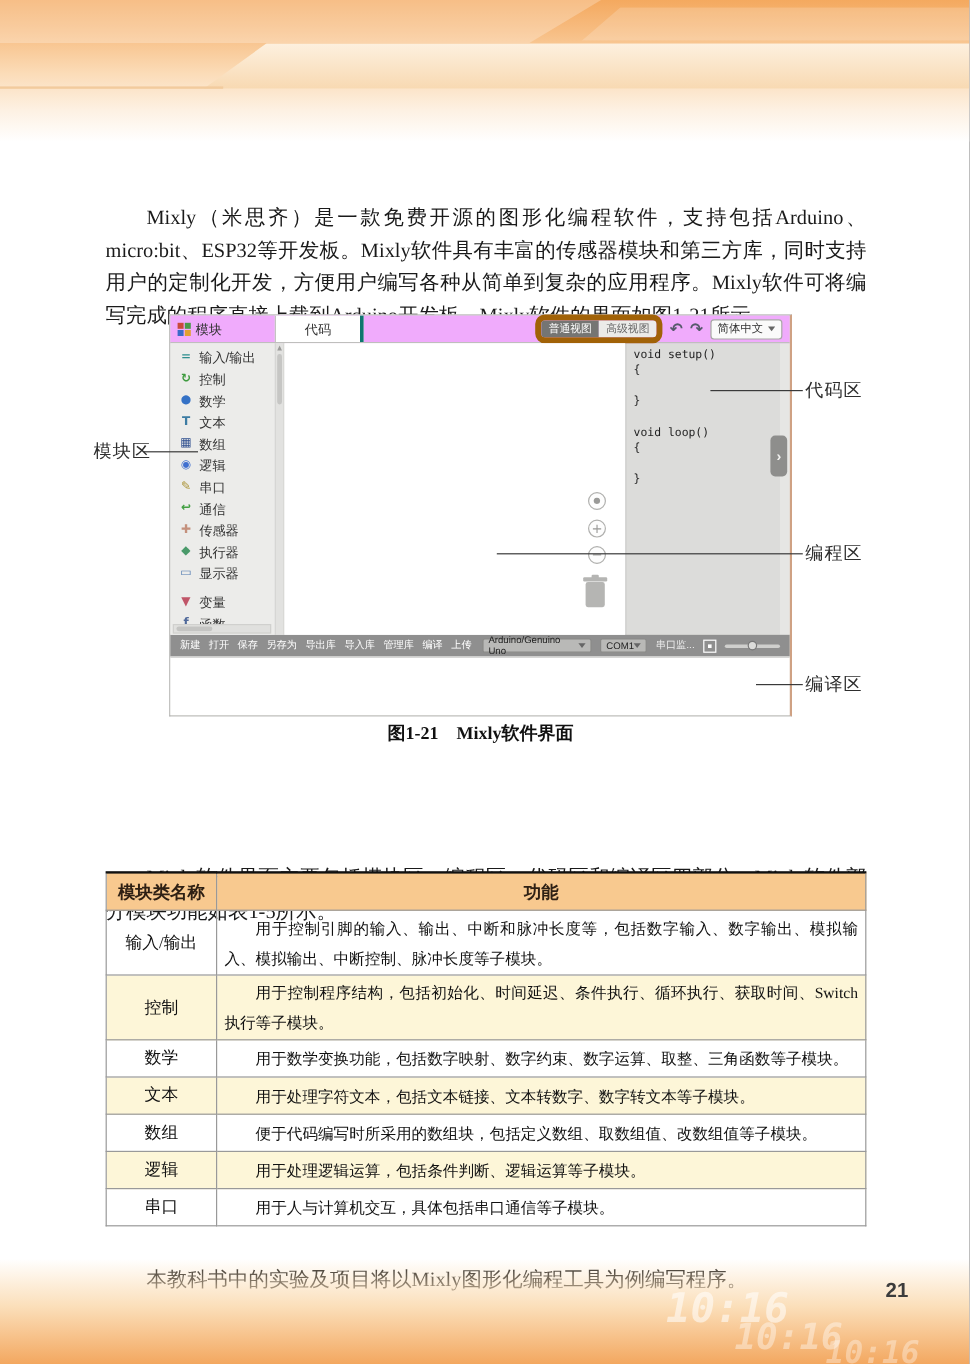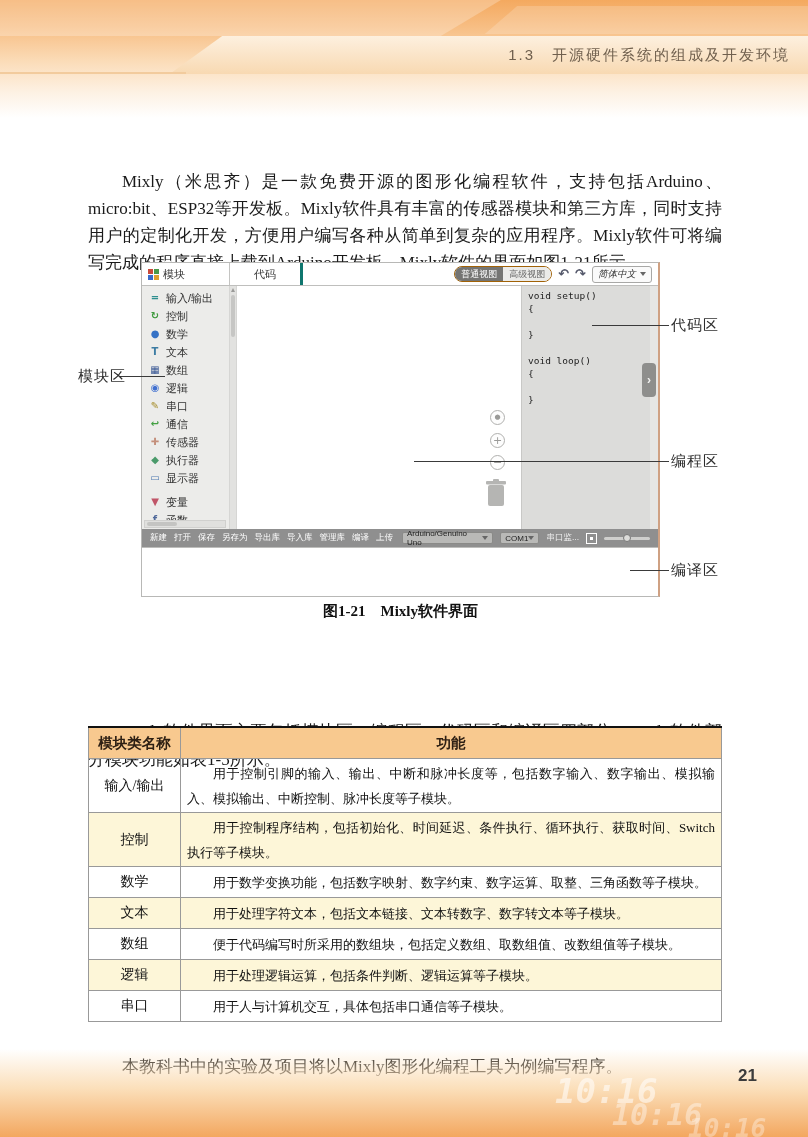--- a/index.html
+++ b/index.html
@@ -25,38 +25,38 @@
   .p-item{top:126px;text-indent:1.6em;text-align:left;}
   .p-intro{top:151px;}
   .p-after{top:670px;line-height:28px;margin-top:48px;}
   .p-close{top:1036px;text-align:left;}
 
   
   .figure{position:absolute;left:0;top:262px;width:808px;height:372px;}
   .mixly{position:absolute;left:141px;top:0;width:519px;height:335px;background:#ececea;
     border:1px solid #b8b8b6;border-right:2px solid #cfa183;box-sizing:border-box;
     font-family:"Liberation Sans","DejaVu Sans",sans-serif;display:flex;flex-direction:column;}
-  .mx-topbar{height:22px;background:#ffffff;border-bottom:1px solid #bfbfbd;display:flex;align-items:stretch;position:relative;flex:none;text-align:right;}
+  .mx-topbar{height:22px;background:#f0abfc;border-bottom:1px solid #bfbfbd;display:flex;align-items:stretch;position:relative;flex:none;text-align:right;}
   .mx-modhead{width:87px;display:flex;align-items:center;gap:4px;padding-left:6px;font-size:11px;color:#333;box-sizing:border-box;}
   .blocks-ico{display:inline-grid;grid-template-columns:5px 5px;grid-template-rows:5px 5px;gap:1px;}
   .blocks-ico i{display:block;}
   .blocks-ico i:nth-child(1){background:#c94a3a;}
   .blocks-ico i:nth-child(2){background:#4a9a4a;}
   .blocks-ico i:nth-child(3){background:#3a6ac9;}
   .blocks-ico i:nth-child(4){background:#e0a030;}
   .mx-codetab{width:70px;background:#fff;border-left:1px solid #c4c4c2;border-right:3px solid #0f766e;
     display:flex;align-items:center;justify-content:center;font-size:11px;color:#333;}
   .mx-topright{position:absolute;right:6px;top:3px;height:16px;display:flex;align-items:center;gap:6px;}
-  .mx-viewpill{display:flex;border:1px solid #a16207;border-radius:8px;overflow:hidden;height:14px;}
+  .mx-viewpill{display:flex;border:5px solid #a16207;border-radius:8px;overflow:hidden;height:14px;}
   .mx-viewpill span{font-size:9px;display:flex;align-items:center;padding:0 6px;}
   .view-on{background:#757573;color:#fff;}
   .view-off{background:#ebebe9;color:#666;}
   .mx-arrow{font-size:13px;line-height:14px;color:#55596b;font-weight:bold;}
   .mx-lang{background:#fafafa;border:1px solid #a8a8a6;border-radius:3px;font-size:9.5px;color:#333;
-    padding:1px 5px;display:flex;align-items:center;gap:4px;font-style:italic;}
+    padding:1px 5px;display:flex;align-items:center;gap:4px;}
   .caret{width:0;height:0;border-left:3px solid transparent;border-right:3px solid transparent;border-top:4px solid #666;}
 
   .mx-main{flex:none;height:243px;display:flex;}
   .mx-sidebar{width:87px;background:#ececea;padding-top:3px;box-sizing:border-box;position:relative;}
   .sb-item{height:18px;display:flex;align-items:center;gap:5px;padding-left:7px;font-size:11px;color:#333;}
   .sb-item .ico{width:12px;text-align:center;font-size:10px;line-height:12px;font-weight:bold;
     font-family:"DejaVu Sans",sans-serif;}
   .sb-gap{margin-top:6px;}
   .sb-hscroll{position:absolute;bottom:1px;left:2px;width:80px;height:6px;background:#e0e0de;border:1px solid #d0d0ce;}
   .sb-hscroll i{display:block;width:30px;height:4px;margin:1px 2px;background:#c4c4c2;border-radius:2px;}
@@ -135,21 +135,20 @@
 </head>
 <body>
 
 <div class="page">
 
   <div class="banner">
     <div class="banner-deco1"></div>
     <div class="banner-deco2"></div>
     <div class="banner-band"></div>
     <div class="banner-band-line"></div>
-    <div class="banner-title">1.3　开源硬件系统的组成及开发环境</div>
   </div>
 
   <p class="para p-intro">Mixly（米思齐）是一款免费开源的图形化编程软件，支持包括Arduino、micro:bit、ESP32等开发板。Mixly软件具有丰富的传感器模块和第三方库，同时支持用户的定制化开发，方便用户编写各种从简单到复杂的应用程序。Mixly软件可将编写完成的程序直接上载到Arduino开发板。Mixly软件的界面如图1-21所示。</p>
 
   <div class="figure">
     <div class="mixly">
 
       <div class="mx-topbar">
         <div class="mx-modhead">
           <span class="blocks-ico">

